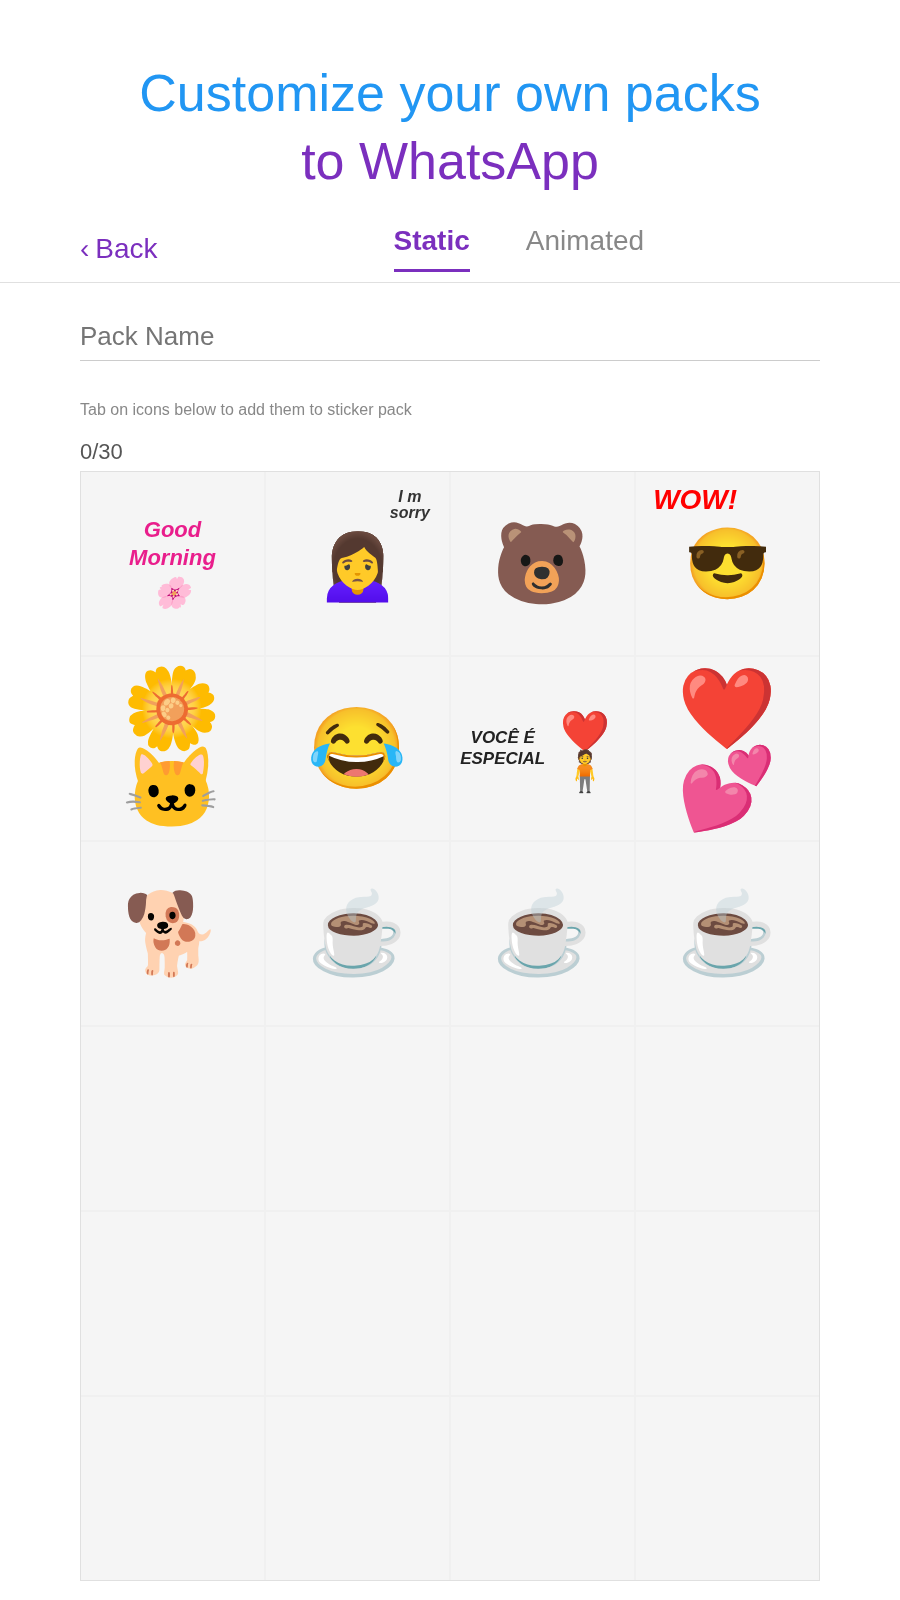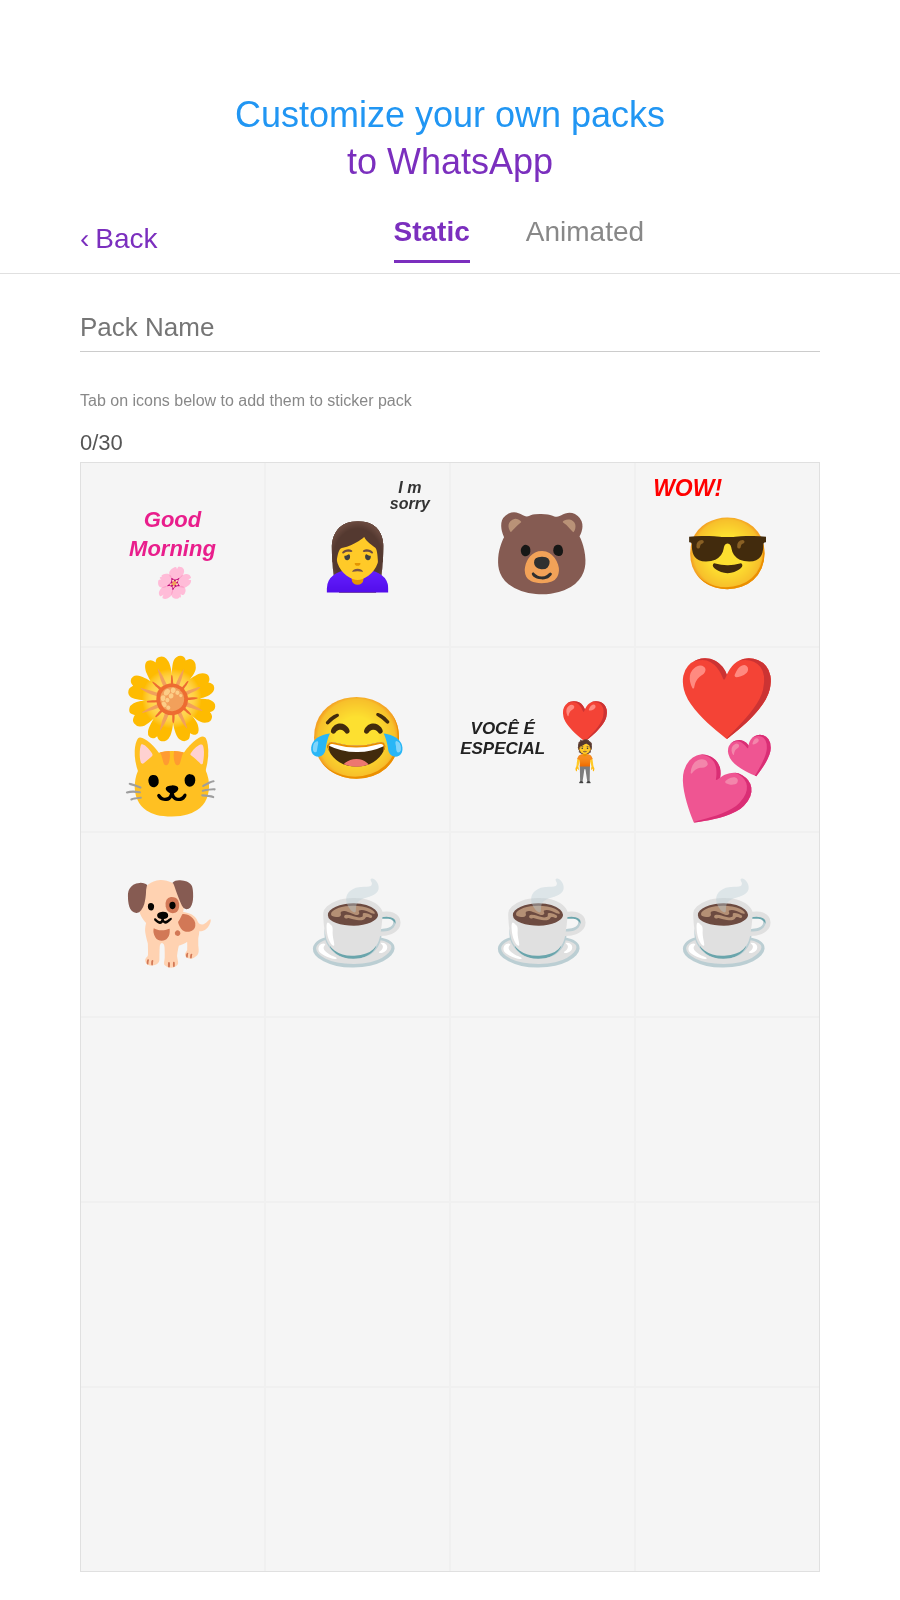--- a/index.html
+++ b/index.html
@@ -14,25 +14,24 @@
       align-items: center;
     }
 
     .header {
       width: 100%;
       text-align: center;
       padding: 60px 40px 20px;
     }
 
     .header-title {
-      font-size: 36px;
+      font-size: 52px;
       font-weight: 400;
       color: #2196F3;
       line-height: 1.3;
-      margin-top: 32px;
     }
 
     .header-title .whatsapp-part {
       color: #7B2FBE;
     }
 
     .nav-bar {
       width: 100%;
       display: flex;
       align-items: center;
@@ -226,21 +225,21 @@
 
     <div class="sticker-cell">
       <div class="sticker-content">
         <span>🐻</span>
       </div>
     </div>
 
     <div class="sticker-cell">
       <div class="sticker-content" style="position:relative; font-size:70px;">
         <span>😎</span>
-        <span style="position:absolute; top:5px; left:8px; font-size:23px; font-weight:900; color:red; font-style:italic;">WOW!</span>
+        <span style="position:absolute; top:5px; left:8px; font-size:28px; font-weight:900; color:red; font-style:italic;">WOW!</span>
       </div>
     </div>
 
     <div class="sticker-cell">
       <div class="sticker-content">
         <span>🌼🐱</span>
       </div>
     </div>
 
     <div class="sticker-cell">

